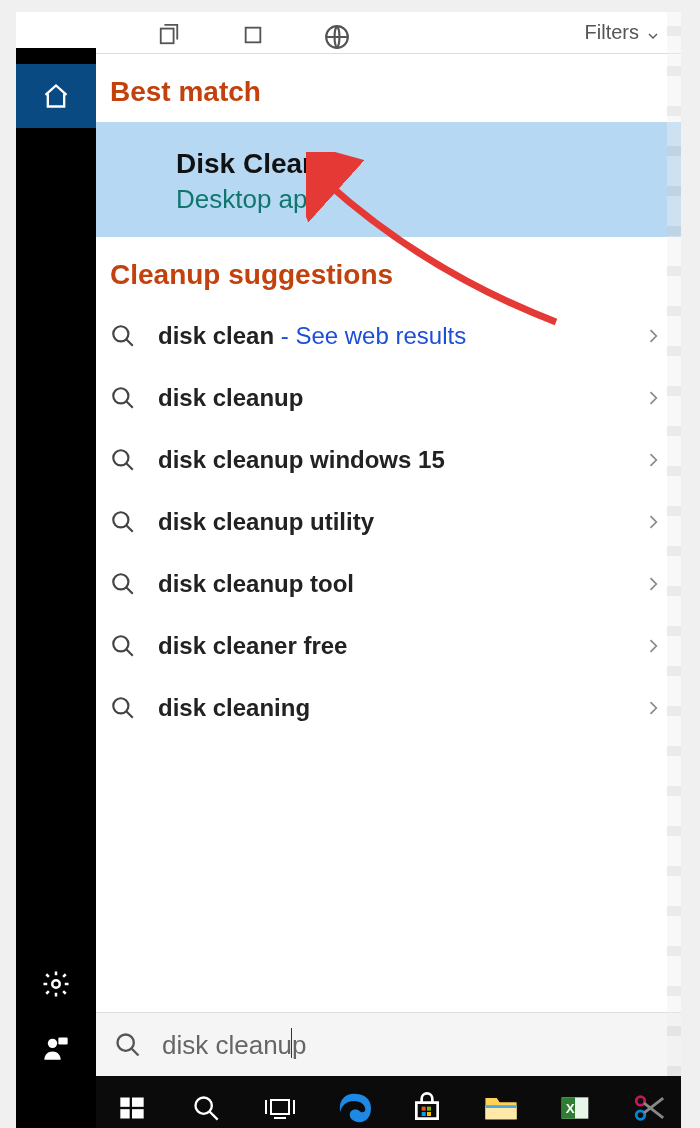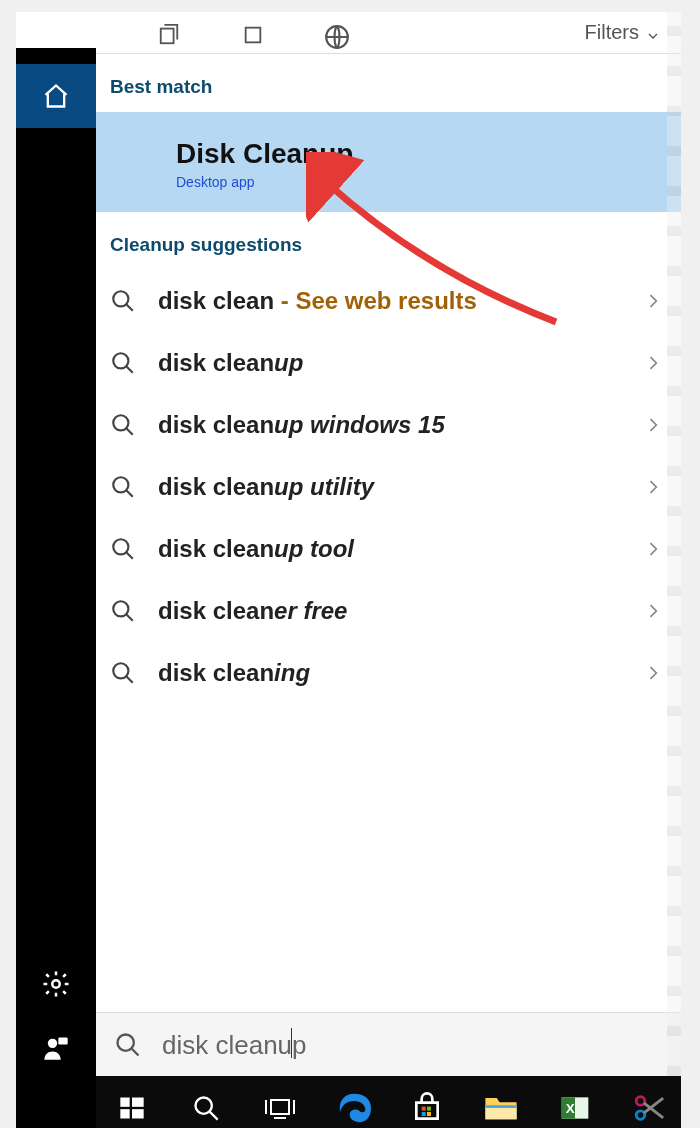--- a/index.html
+++ b/index.html
@@ -83,38 +83,38 @@
     border-bottom: 1px solid #ddd;
     display: flex;
     align-items: flex-start;
     gap: 60px;
     padding-left: 60px;
     margin-top: -24px;
   }
   .scope-bar svg { stroke: #555; fill: none; stroke-width: 2; }
 
   .section-header {
-    font-size: 19px;
+    font-size: 28px;
     font-weight: 700;
-    color: #0c4a6e;
+    color: #c2410c;
     padding: 22px 0 14px 14px;
   }
   .best-match {
     background: #b7d8f3;
     padding: 26px 0 22px 80px;
     cursor: pointer;
   }
   .best-match-title {
     font-size: 28px;
     font-weight: 600;
     color: #111;
   }
   .best-match-sub {
-    font-size: 14px;
-    color: #1d4ed8;
+    font-size: 26px;
+    color: #0f766e;
     margin-top: 4px;
   }
 
   .suggestions {
     display: flex;
     flex-direction: column;
   }
   .sugg-row {
     display: flex;
     align-items: center;
@@ -124,22 +124,22 @@
     color: #222;
     font-size: 24px;
   }
   .sugg-row .mag {
     width: 26px; height: 26px; margin-right: 22px;
     stroke: #444; fill: none; stroke-width: 2;
     flex-shrink:0;
   }
   .sugg-text { flex: 1; white-space: nowrap; overflow: hidden; text-overflow: ellipsis; }
   .sugg-text .typed { font-weight: 700; }
-  .sugg-text .comp { font-weight: 700; font-style: italic; }
-  .sugg-text .extra { color: #a16207; font-weight: 700; }
+  .sugg-text .comp { font-weight: 700; }
+  .sugg-text .extra { color: #1d4ed8; font-weight: 400; }
   .sugg-row .chev {
     width: 20px; height: 20px; stroke: #888; fill: none; stroke-width: 2;
     flex-shrink:0;
   }
 
   
   .search-row {
     position: absolute;
     left: 0; right: 0;
     bottom: 64px;

